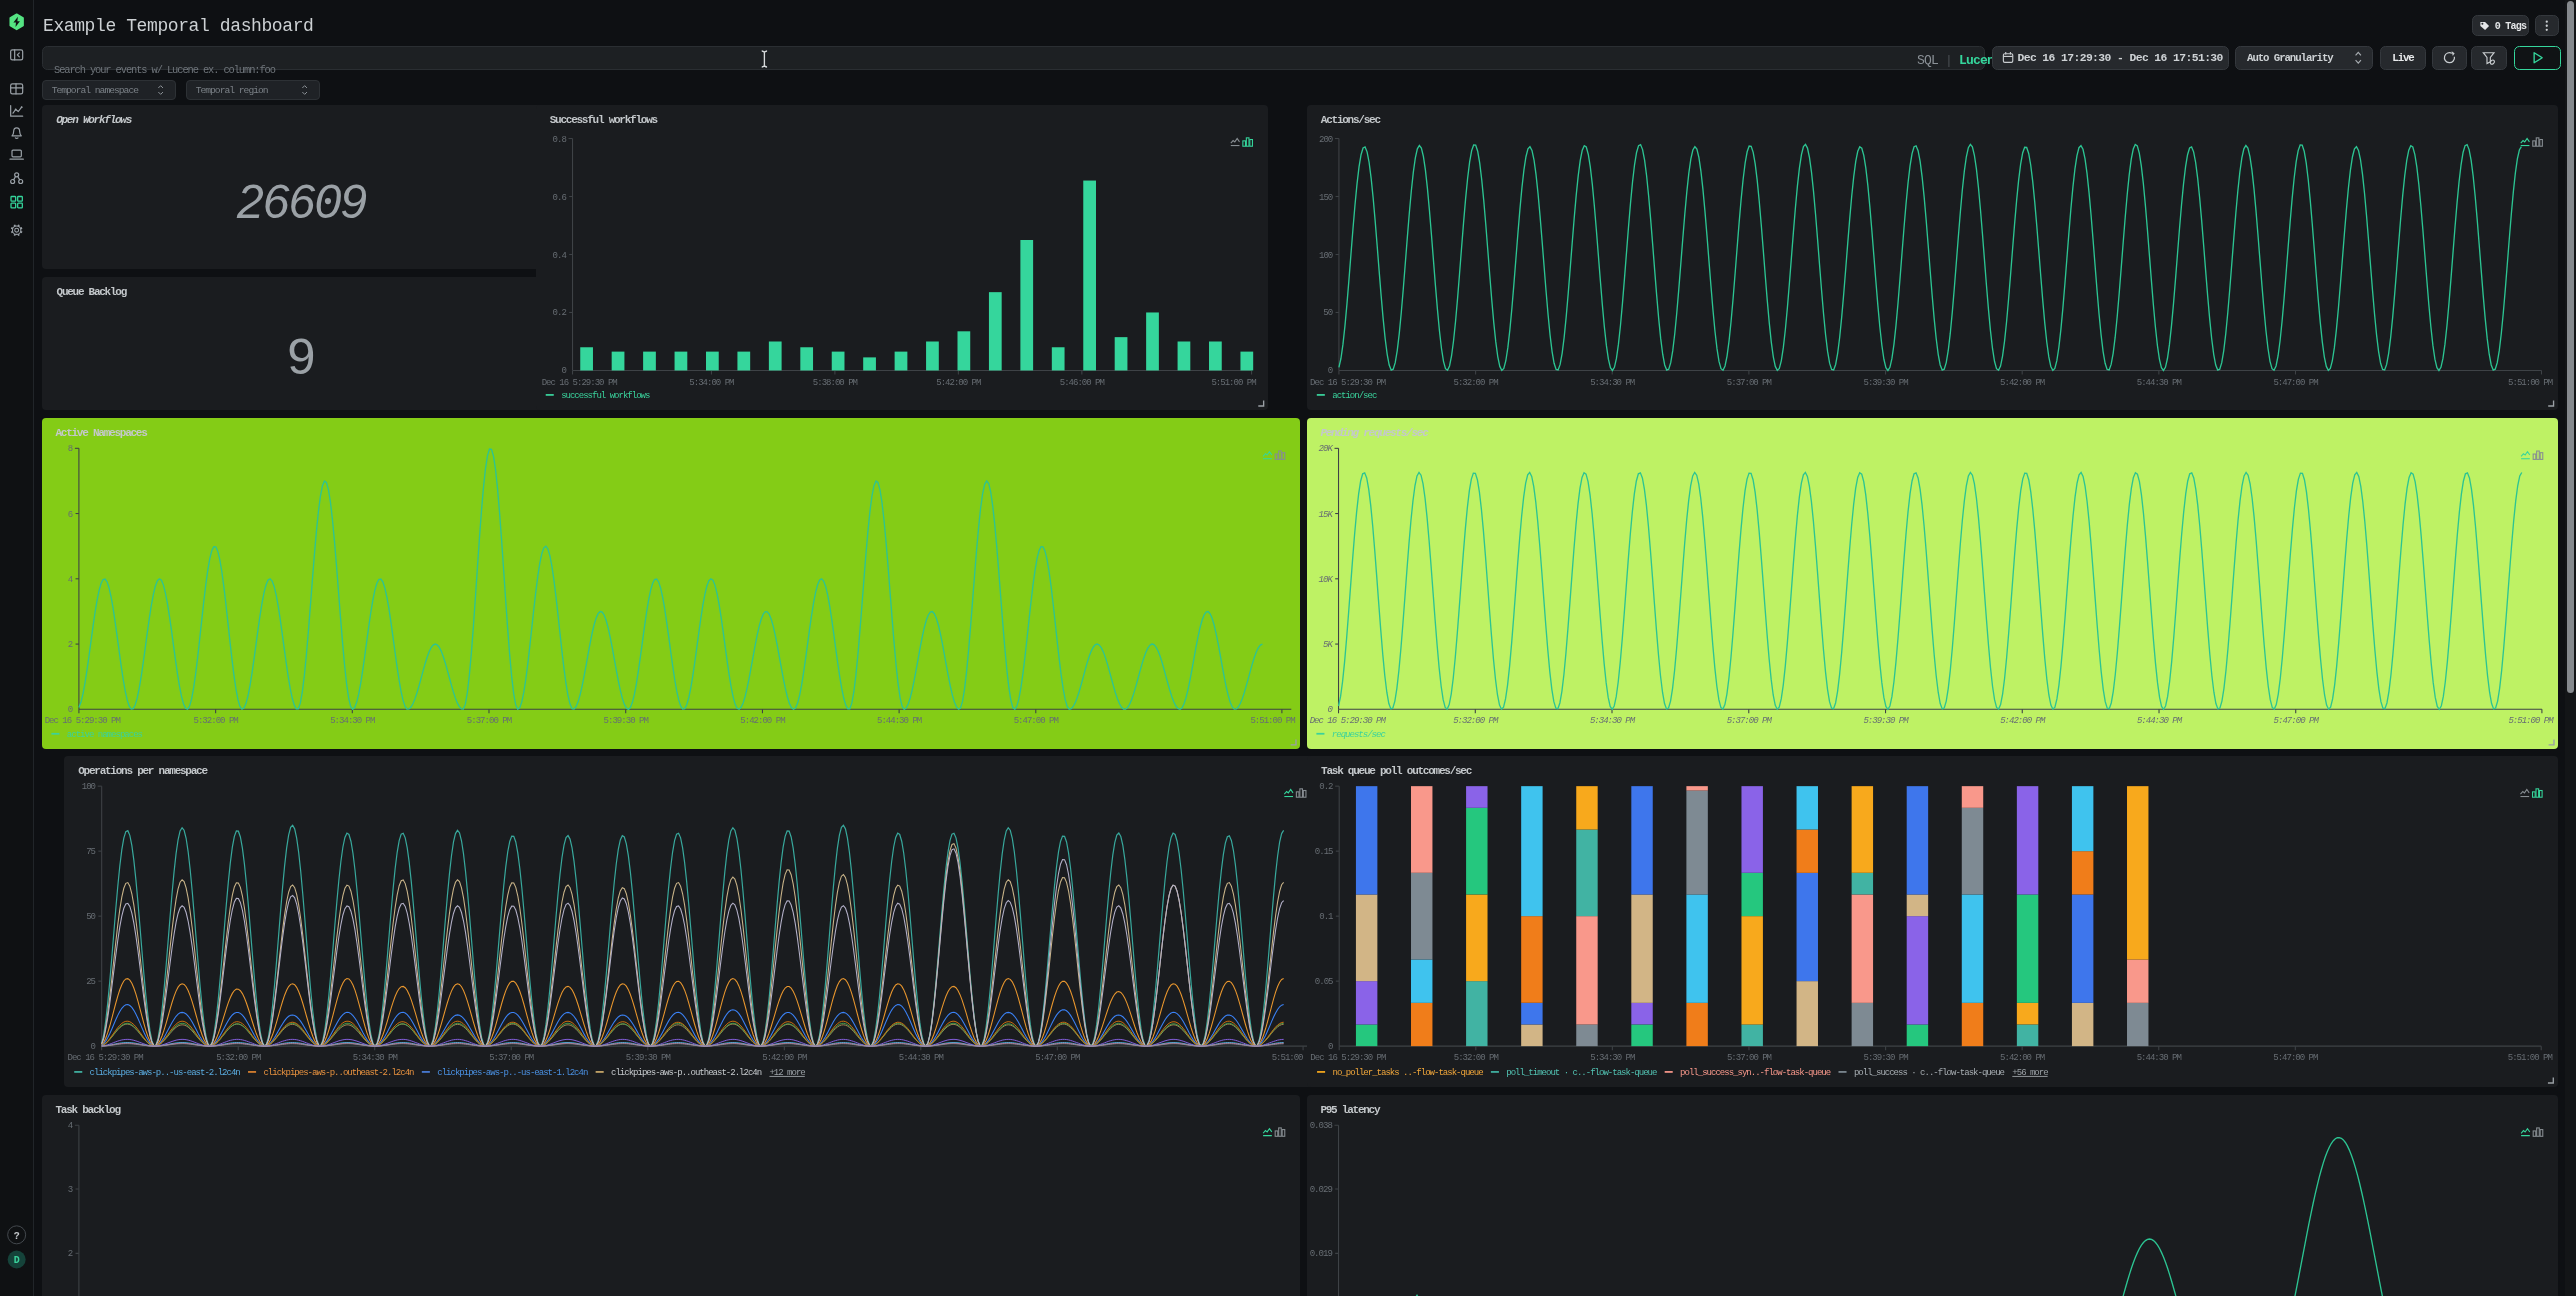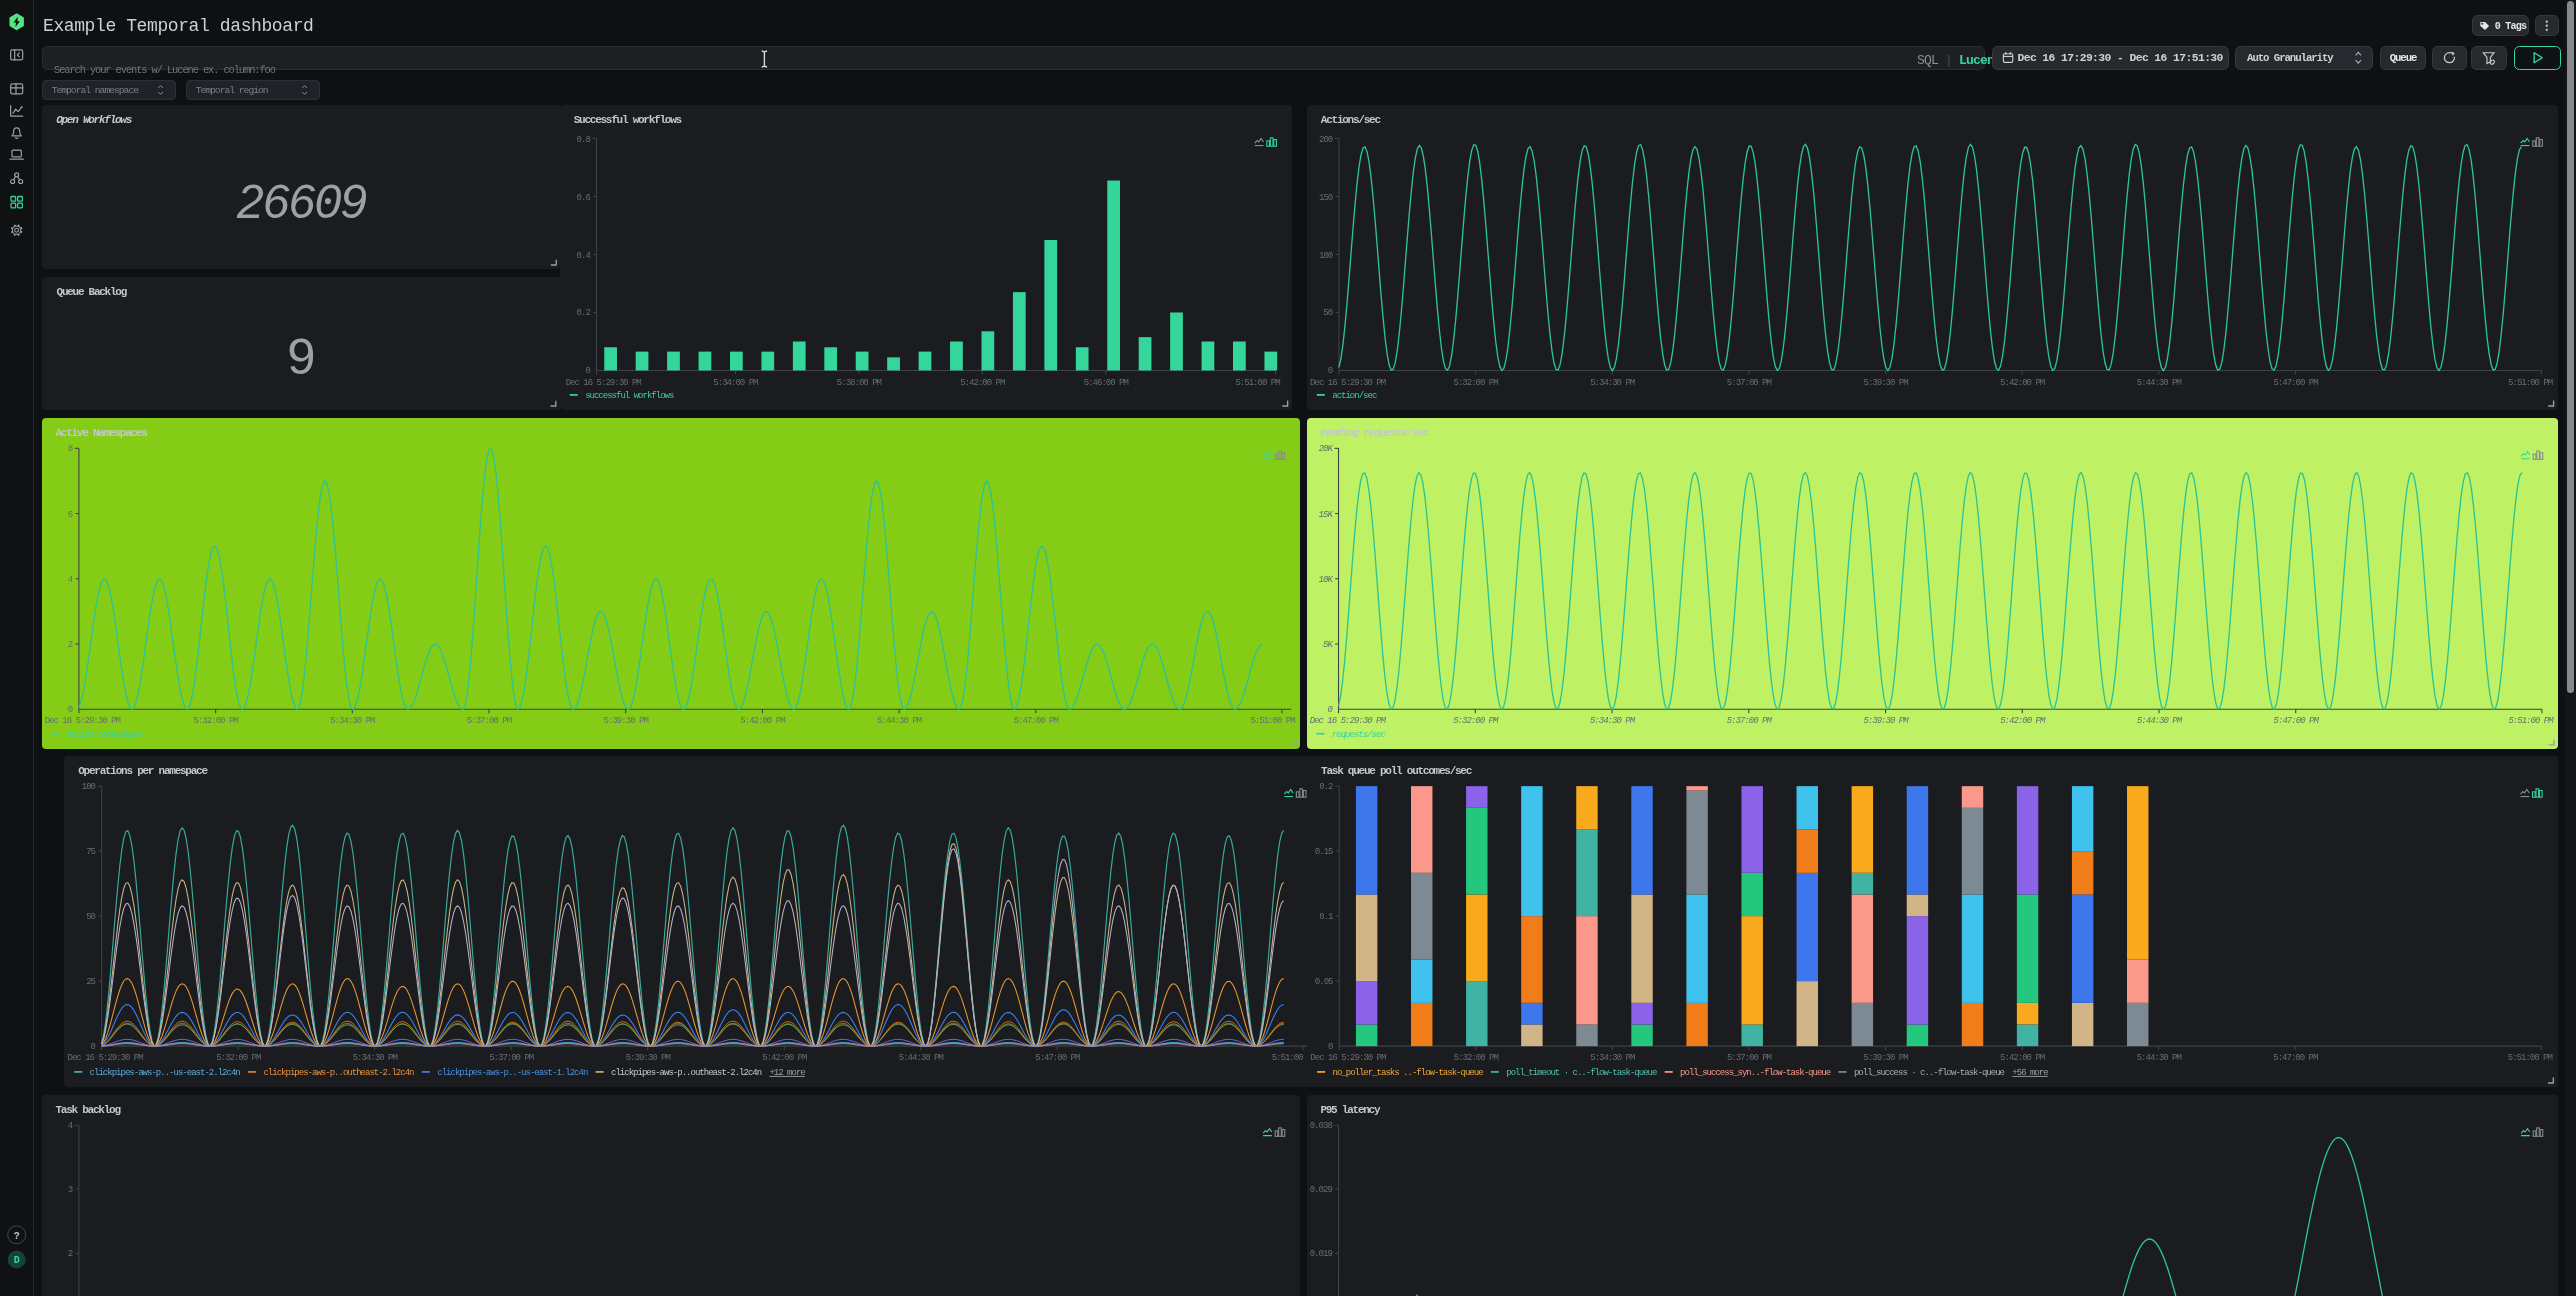--- a/index.html
+++ b/index.html
@@ -108,21 +108,21 @@
 </svg>
 <div class="abs" style="left:2235px;top:46px;width:138px;height:23.5px;background:#26292d;border:0.7px solid #34383d;border-radius:5.4px;"></div>
 <svg class="abs" style="left:2235px;top:46px" width="138" height="23.5" viewBox="0 0 206 35">
 <text x="18.0" y="23.0" font-family="&quot;Liberation Mono&quot;, monospace" font-size="16" fill="#ced2d5" text-anchor="start" letter-spacing="-1.6" font-weight="700">Auto Granularity</text>
 <g stroke="#a7acb1" stroke-width="1.7" fill="none">
       <path d="M 180 14 L 184 9.5 L 188 14"></path>
       <path d="M 180 21 L 184 25.5 L 188 21"></path>
     </g>
 </svg>
 <div class="abs" style="left:2380px;top:46px;width:46px;height:23.5px;background:#26292d;border:0.7px solid #34383d;border-radius:5.4px;"></div>
-<div class="abs" style="left:2380px;top:52px;width:46px;text-align:center;font-size:10.7px;letter-spacing:-1.1px;color:#e8eaec;font-weight:700;">Queue</div>
+<div class="abs" style="left:2380px;top:52px;width:46px;text-align:center;font-size:10.7px;letter-spacing:-1.1px;color:#e8eaec;font-weight:700;">Live</div>
 <div class="abs" style="left:2432px;top:46px;width:35px;height:23.5px;background:#26292d;border:0.7px solid #34383d;border-radius:5.4px;"></div>
 <svg class="abs" style="left:2432px;top:46px" width="35" height="23.5" viewBox="0 0 52 35">
 <g transform="translate(26,17.5)" stroke="#c9cdd0" stroke-width="1.8" fill="none">
 <path d="M 7.3 -1.5 A 7.5 7.5 0 1 1 3.7 -6.6"></path>
 <path d="M 3.2 -9.5 L 7.6 -6.8 L 4.9 -2.6" fill="#c9cdd0" stroke="none"></path>
 </g>
   </svg>
 <div class="abs" style="left:2471px;top:46px;width:36px;height:23.5px;background:#26292d;border:0.7px solid #34383d;border-radius:5.4px;"></div>
 <svg class="abs" style="left:2471px;top:46px" width="36" height="23.5" viewBox="0 0 53 35">
 <g transform="translate(26,17.5)" stroke="#c9cdd0" stroke-width="1.7" fill="none">
@@ -154,21 +154,21 @@
       <text x="20.0" y="27.0" font-family="&quot;Liberation Mono&quot;, monospace" font-size="16.5" fill="#c4c8cb" text-anchor="start" letter-spacing="-1.9" font-weight="700">Open Workflows</text>
       <text x="386.5" y="168.5" font-family="&quot;Liberation Sans&quot;, sans-serif" font-size="72" fill="#9ba1a6" text-anchor="middle" letter-spacing="-1.5" font-weight="400">26609</text>
       <circle cx="426" cy="143.5" r="4.6" fill="#9ba1a6"></circle>
       <path d="M 767 231 V 239 H 759" stroke="#9aa0a5" stroke-width="2" fill="none"></path>
     </svg></div>
 <div style="position:absolute;left:42px;top:277px;width:519px;height:133px;background:#1a1c1f;border-radius:4px;"><svg width="519" height="133" viewBox="0 0 773 199">
       <text x="20.0" y="27.0" font-family="&quot;Liberation Mono&quot;, monospace" font-size="16.5" fill="#c4c8cb" text-anchor="start" letter-spacing="-1.9" font-weight="700">Queue Backlog</text>
       <text x="386.5" y="145.0" font-family="&quot;Liberation Sans&quot;, sans-serif" font-size="76" fill="#9ba1a6" text-anchor="middle" letter-spacing="0" font-weight="400">9</text>
       <path d="M 767 185 V 193 H 759" stroke="#9aa0a5" stroke-width="2" fill="none"></path>
     </svg></div>
-<div style="position:absolute;left:560px;top:105px;width:732px;height:305px;background:#1a1c1f;border-radius:4px;"><svg width="732" height="305" viewBox="0 0 1091 455">
+<div style="position:absolute;left:536px;top:105px;width:732px;height:305px;background:#1a1c1f;border-radius:4px;"><svg width="732" height="305" viewBox="0 0 1091 455">
       <text x="20.0" y="27.0" font-family="&quot;Liberation Mono&quot;, monospace" font-size="16.5" fill="#c4c8cb" text-anchor="start" letter-spacing="-1.9" font-weight="700">Successful workflows</text>
       <g stroke="#878d92" stroke-width="1.6" fill="none">
         <polyline points="1036,57 1039.5,53 1042,55 1045.5,50 1049,55"></polyline>
         <line x1="1036" y1="60.5" x2="1049" y2="60.5"></line>
       </g>
       <g stroke="#35d69c" stroke-width="1.6" fill="none">
         <rect x="1054" y="53.5" width="3.9" height="8"></rect>
         <rect x="1059.2" y="49" width="3.9" height="12.5"></rect>
         <rect x="1064.4" y="51.5" width="3.9" height="10"></rect>
       </g>

